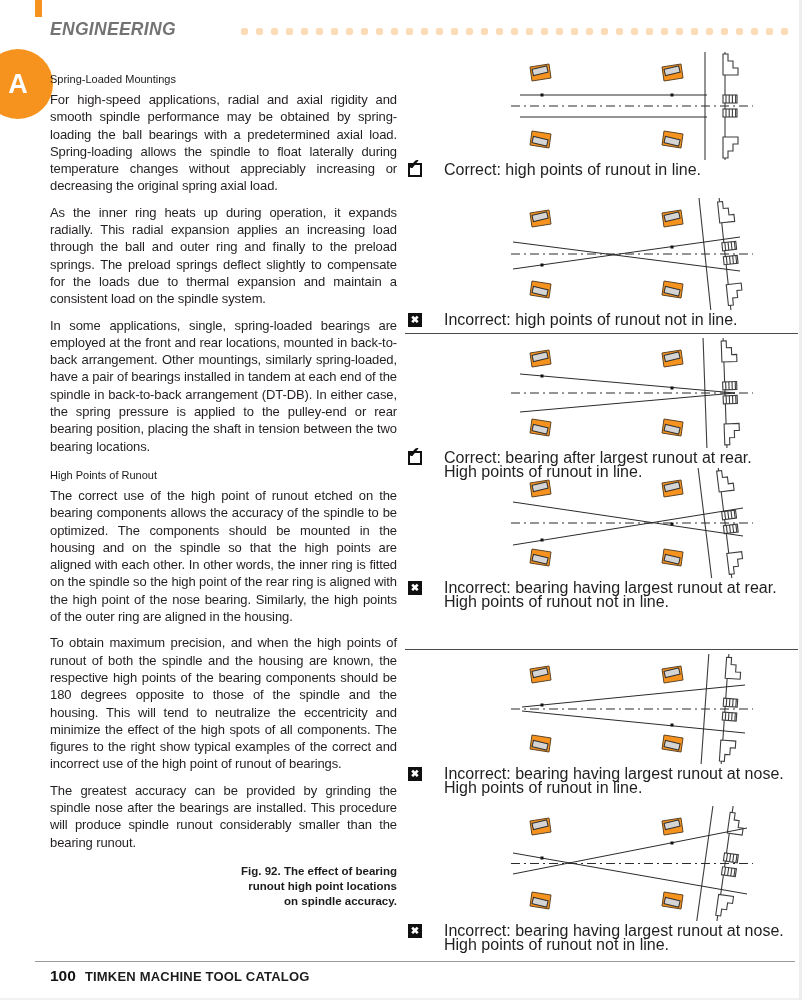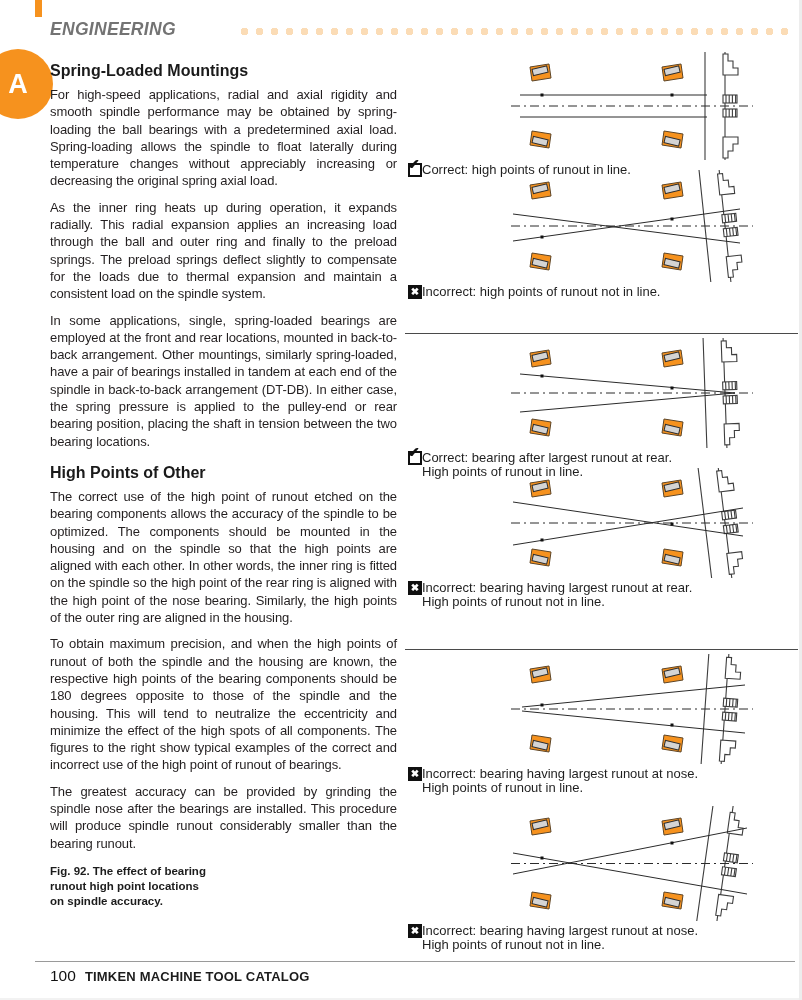--- a/index.html
+++ b/index.html
@@ -13,69 +13,69 @@
               background:#F6921E;display:flex;align-items:center;justify-content:center;}
   .tab-circle span{color:#fff;font-size:27px;font-weight:bold;}
   .title{position:absolute;left:50px;top:19px;margin:0;font-size:17.5px;font-weight:bold;
          font-style:italic;letter-spacing:.3px;color:#737373;}
   .dots{position:absolute;left:237px;top:27px;width:557px;height:9px;
         background-image:radial-gradient(circle,#FBDCB6 0 3.8px,transparent 4px);
         background-size:15px 9px;background-repeat:repeat-x;}
 
   
   .left-col{position:absolute;left:50px;top:62px;width:347px;text-align:justify;}
-  .left-col h2{font-size:16px;font-weight:bold;margin:0 0 6px;text-align:left;color:#1a1a1a;}
+  .left-col h2{font-size:11px;font-weight:normal;margin:11px 0 6px;text-align:left;color:#1a1a1a;}
   .left-col h2.second{margin-top:14px;}
   .left-col p{margin:0 0 9px;font-size:13px;line-height:17.3px;letter-spacing:-0.1px;}
 
-  .fig-caption{position:absolute;left:50px;top:864px;width:347px;
+  .fig-caption{position:absolute;left:50px;top:864px;width:347px;text-align:right;
                font-weight:bold;font-size:11.5px;line-height:15px;color:#1c1c1c;}
   .fig-caption span{display:block;}
 
   
   .right-col{position:absolute;left:405px;top:0;width:397px;height:1000px;}
   .dgroup{position:absolute;left:0;width:393px;}
   .dsvg svg{display:block;}
   .sep{position:absolute;left:0;width:393px;border-top:1px solid #4a4a4a;height:0;}
-  .cap{display:flex;gap:0;margin:3px 0 0 3px;font-size:13px;line-height:13.5px;color:#1f1f1f;}
+  .cap{display:flex;gap:22px;margin:3px 0 0 3px;font-size:16px;line-height:13.5px;color:#1f1f1f;}
   .cap-icon{flex:0 0 auto;position:relative;}
   .cap-icon[data-icon="check-icon"]{width:10px;height:10px;background:#fff;border:2px solid #101010;}
   .cap-icon[data-icon="check-icon"]::before{content:"✔";position:absolute;left:-2px;top:-7px;
       font-size:14px;font-weight:bold;color:#101010;}
   .cap-icon[data-icon="x-icon"]{width:14px;height:14px;background:#101010;color:#fff;
       display:flex;align-items:center;justify-content:center;}
   .cap-icon[data-icon="x-icon"]::before{content:"✖";font-size:10px;font-weight:bold;}
   .cap-text span{display:block;}
   .cap-text span:empty{display:none;}
 
   
   .footer-rule{position:absolute;left:35px;top:961px;width:760px;border-top:1px solid #9a9a9a;height:0;}
   .footer{position:absolute;left:50px;top:967px;display:flex;align-items:baseline;gap:9px;}
-  .footer .pageno{font-size:15.5px;font-weight:normal;color:#111;}
+  .footer .pageno{font-size:15.5px;font-weight:bold;color:#111;}
   .footer .cat{font-size:13px;font-weight:bold;letter-spacing:.2px;color:#1c1c1c;}
 </style>
 </head>
 <body>
 
 <div class="page">
 
   <div class="corner-tab"></div>
   <div class="tab-circle">
     <span>A</span>
   </div>
 
   <h1 class="title">ENGINEERING</h1>
   <div class="dots"></div>
 
   <div class="left-col">
     <h2>Spring-Loaded Mountings</h2>
     <p>For high-speed applications, radial and axial rigidity and smooth spindle performance may be obtained by spring-loading the ball bearings with a predetermined axial load. Spring-loading allows the spindle to float laterally during temperature changes without appreciably increasing or decreasing the original spring axial load.</p>
     <p>As the inner ring heats up during operation, it expands radially. This radial expansion applies an increasing load through the ball and outer ring and finally to the preload springs. The preload springs deflect slightly to compensate for the loads due to thermal expansion and maintain a consistent load on the spindle system.</p>
     <p>In some applications, single, spring-loaded bearings are employed at the front and rear locations, mounted in back-to-back arrangement. Other mountings, similarly spring-loaded, have a pair of bearings installed in tandem at each end of the spindle in back-to-back arrangement (DT-DB). In either case, the spring pressure is applied to the pulley-end or rear bearing position, placing the shaft in tension between the two bearing locations.</p>
-    <h2 class="second">High Points of Other</h2>
+    <h2 class="second">High Points of Runout</h2>
     <p>The correct use of the high point of runout etched on the bearing components allows the accuracy of the spindle to be optimized. The components should be mounted in the housing and on the spindle so that the high points are aligned with each other. In other words, the inner ring is fitted on the spindle so the high point of the rear ring is aligned with the high point of the nose bearing. Similarly, the high points of the outer ring are aligned in the housing.</p>
     <p>To obtain maximum precision, and when the high points of runout of both the spindle and the housing are known, the respective high points of the bearing components should be 180 degrees opposite to those of the spindle and the housing. This will tend to neutralize the eccentricity and minimize the effect of the high spots of all components. The figures to the right show typical examples of the correct and incorrect use of the high point of runout of bearings.</p>
     <p>The greatest accuracy can be provided by grinding the spindle nose after the bearings are installed. This procedure will produce spindle runout considerably smaller than the bearing runout.</p>
   </div>
 
   <div class="fig-caption">
     <span>Fig. 92. The effect of bearing</span>
     <span>runout high point locations</span>
     <span>on spindle accuracy.</span>
   </div>
@@ -125,21 +125,21 @@
         </div>
       <div class="cap">
         <span class="cap-icon" data-icon="check-icon"></span>
         <span class="cap-text">
           <span>Correct: high points of runout in line.</span>
 
         </span>
       </div>
     </div>
 
-    <div class="dgroup" style="top:170px">
+    <div class="dgroup" style="top:198px">
       <div class="dsvg">
           <svg width="393" height="112" viewBox="0 0 393 112">
             <g transform="rotate(-6 316 56)" fill="#fff" stroke="#3d3d3d" stroke-width="1.1">
               <rect x="300" y="-6" width="20" height="124"></rect>
               <polygon points="318,4 323,4 323,11 328,11 328,18 333,18 333,25 318,25"></polygon>
               <polygon points="318,108 323,108 323,101 328,101 328,94 333,94 333,87 318,87"></polygon>
               <rect x="318" y="45" width="14" height="8"></rect>
               <line x1="321" y1="45" x2="321" y2="53"></line>
               <line x1="324.2" y1="45" x2="324.2" y2="53"></line>
               <line x1="327.4" y1="45" x2="327.4" y2="53"></line>

